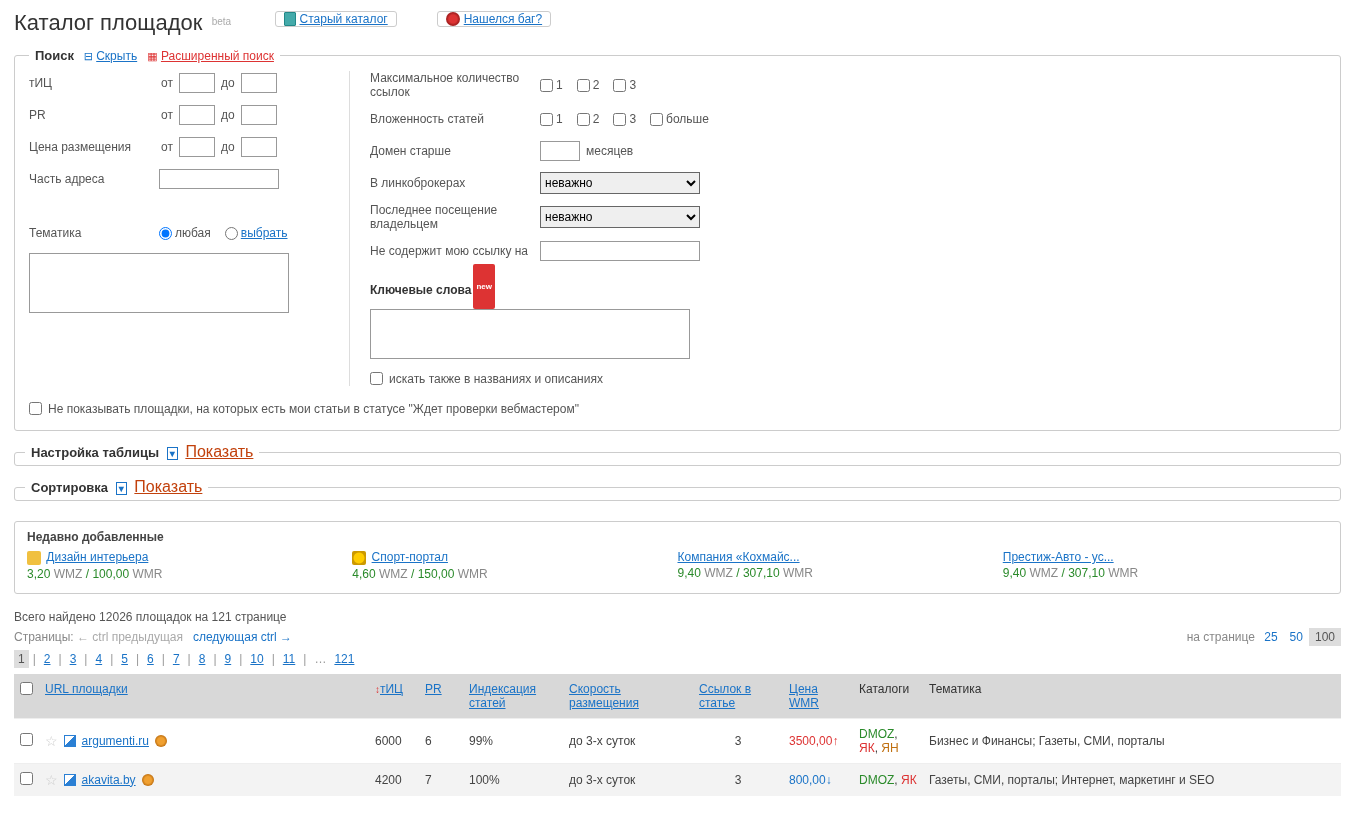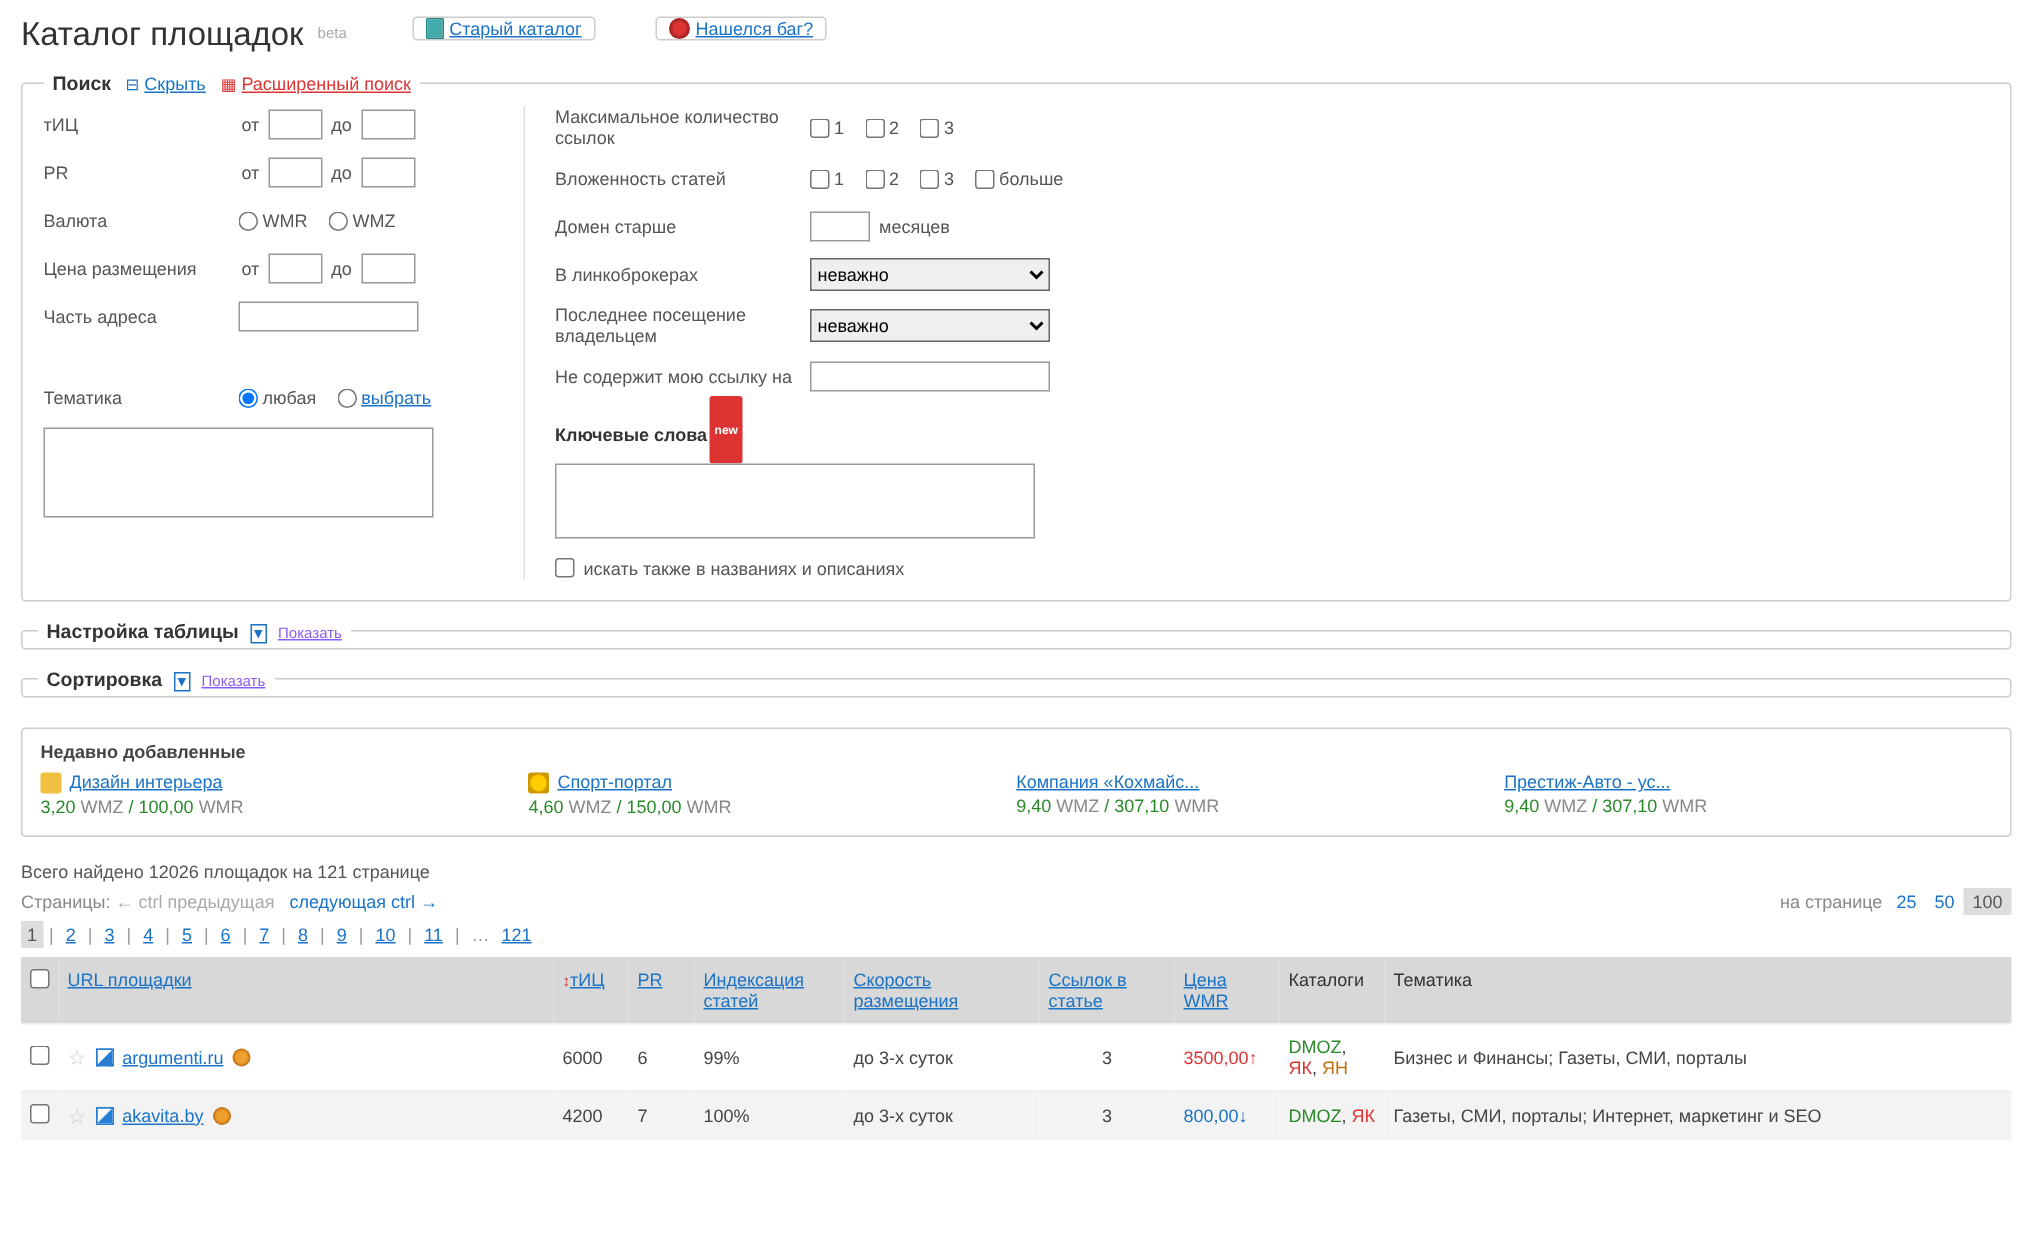--- a/index.html
+++ b/index.html
@@ -29,21 +29,21 @@
 input[type=text].num { width: 40px; height: 20px; border: 1px solid #999; padding: 1px 3px; font-size: 12px; }
 .sep-label { color: #555; font-size: 12px; padding: 0 2px; }
 textarea { border: 1px solid #999; font-size: 12px; padding: 3px; resize: none; }
 .ta-left { width: 260px; height: 60px; }
 .ta-right { width: 320px; height: 50px; }
 select { border: 1px solid #666; height: 22px; font-size: 12px; width: 160px; background: #efefef; }
 .checkrow { display: flex; align-items: flex-start; gap: 6px; margin-top: 10px; color: #555; }
 .btn-search { background: #2a7fd4; color: #fff; border: 1px solid #1a5fa4; border-radius: 3px; padding: 5px 12px; font-size: 12px; cursor: pointer; margin-top: 14px; }
 .clear-link { margin-left: 14px; color: #1a73c7; text-decoration: underline; cursor: pointer; }
 .clear-icon { color: #888; font-size: 11px; margin-right: 2px; }
-.sect-toggle { color: #8b5cf6; text-decoration: underline; font-size: 10px; font-weight: normal; margin-left: 4px; cursor: pointer; }
+.sect-toggle { color: #c2410c; text-decoration: underline; font-size: 16px; font-weight: normal; margin-left: 4px; cursor: pointer; }
 .caret { color: #1a73c7; font-size: 10px; border: 1px solid #1a73c7; padding: 0 2px; margin-left: 4px; line-height: 10px; }
 .recent-block { border: 1px solid #ccc; border-radius: 3px; margin-top: 20px; padding: 8px 12px 12px; }
 .recent-title { font-weight: bold; color: #444; margin-bottom: 6px; }
 .recent-grid { display: flex; justify-content: space-between; }
 .recent-item { flex: 1; }
 .recent-item a { color: #1a73c7; text-decoration: underline; }
 .recent-price { color: #2a8a2a; font-size: 12px; margin-top: 2px; }
 .recent-price .gray { color: #888; }
 .recent-ico { display: inline-block; width: 14px; height: 14px; margin-right: 2px; vertical-align: middle; }
 .ico-yellow { background: #f0c040; border-radius: 2px; }
@@ -126,33 +126,20 @@
       <div class="form-row">
         <label class="lbl">PR</label>
         <div class="ctrls">
           <span class="sep-label">от</span>
           <input type="text" class="sm" style="">
           <span class="sep-label">до</span>
           <input type="text" class="sm" style="">
         </div>
       </div>
       <div class="form-row">
-        <label class="lbl">Валюта</label>
-        <div class="ctrls">
-          <label class="radio-lbl">
-              <input type="radio" name="cur" style=""> 
-              <span>WMR</span>
-            </label>
-          <label class="radio-lbl">
-              <input type="radio" name="cur" style=""> 
-              <span>WMZ</span>
-            </label>
-        </div>
-      </div>
-      <div class="form-row">
         <label class="lbl">Цена размещения</label>
         <div class="ctrls">
           <span class="sep-label">от</span>
           <input type="text" class="sm" style="">
           <span class="sep-label">до</span>
           <input type="text" class="sm" style="">
         </div>
       </div>
       <div class="form-row">
         <label class="lbl">Часть адреса</label>
@@ -246,20 +233,24 @@
         </label>
       </div>
       <textarea class="ta-right" style=""></textarea>
       <div class="checkrow">
         <input type="checkbox" style="">
         <span>искать также в названиях и описаниях</span>
       </div>
     </div>
   </div>
 
+  <div class="checkrow" style="margin-top:16px;">
+    <input type="checkbox" style="">
+    <span>Не показывать площадки, на которых есть мои статьи в статусе "Ждет проверки вебмастером"</span>
+  </div>
 
 </fieldset>
 
 <fieldset style="padding:2px 10px;">
   <legend>
     <span>Настройка таблицы</span>
     <span class="caret">▾</span>
     <span class="sect-toggle">Показать</span>
   </legend>
 </fieldset>

